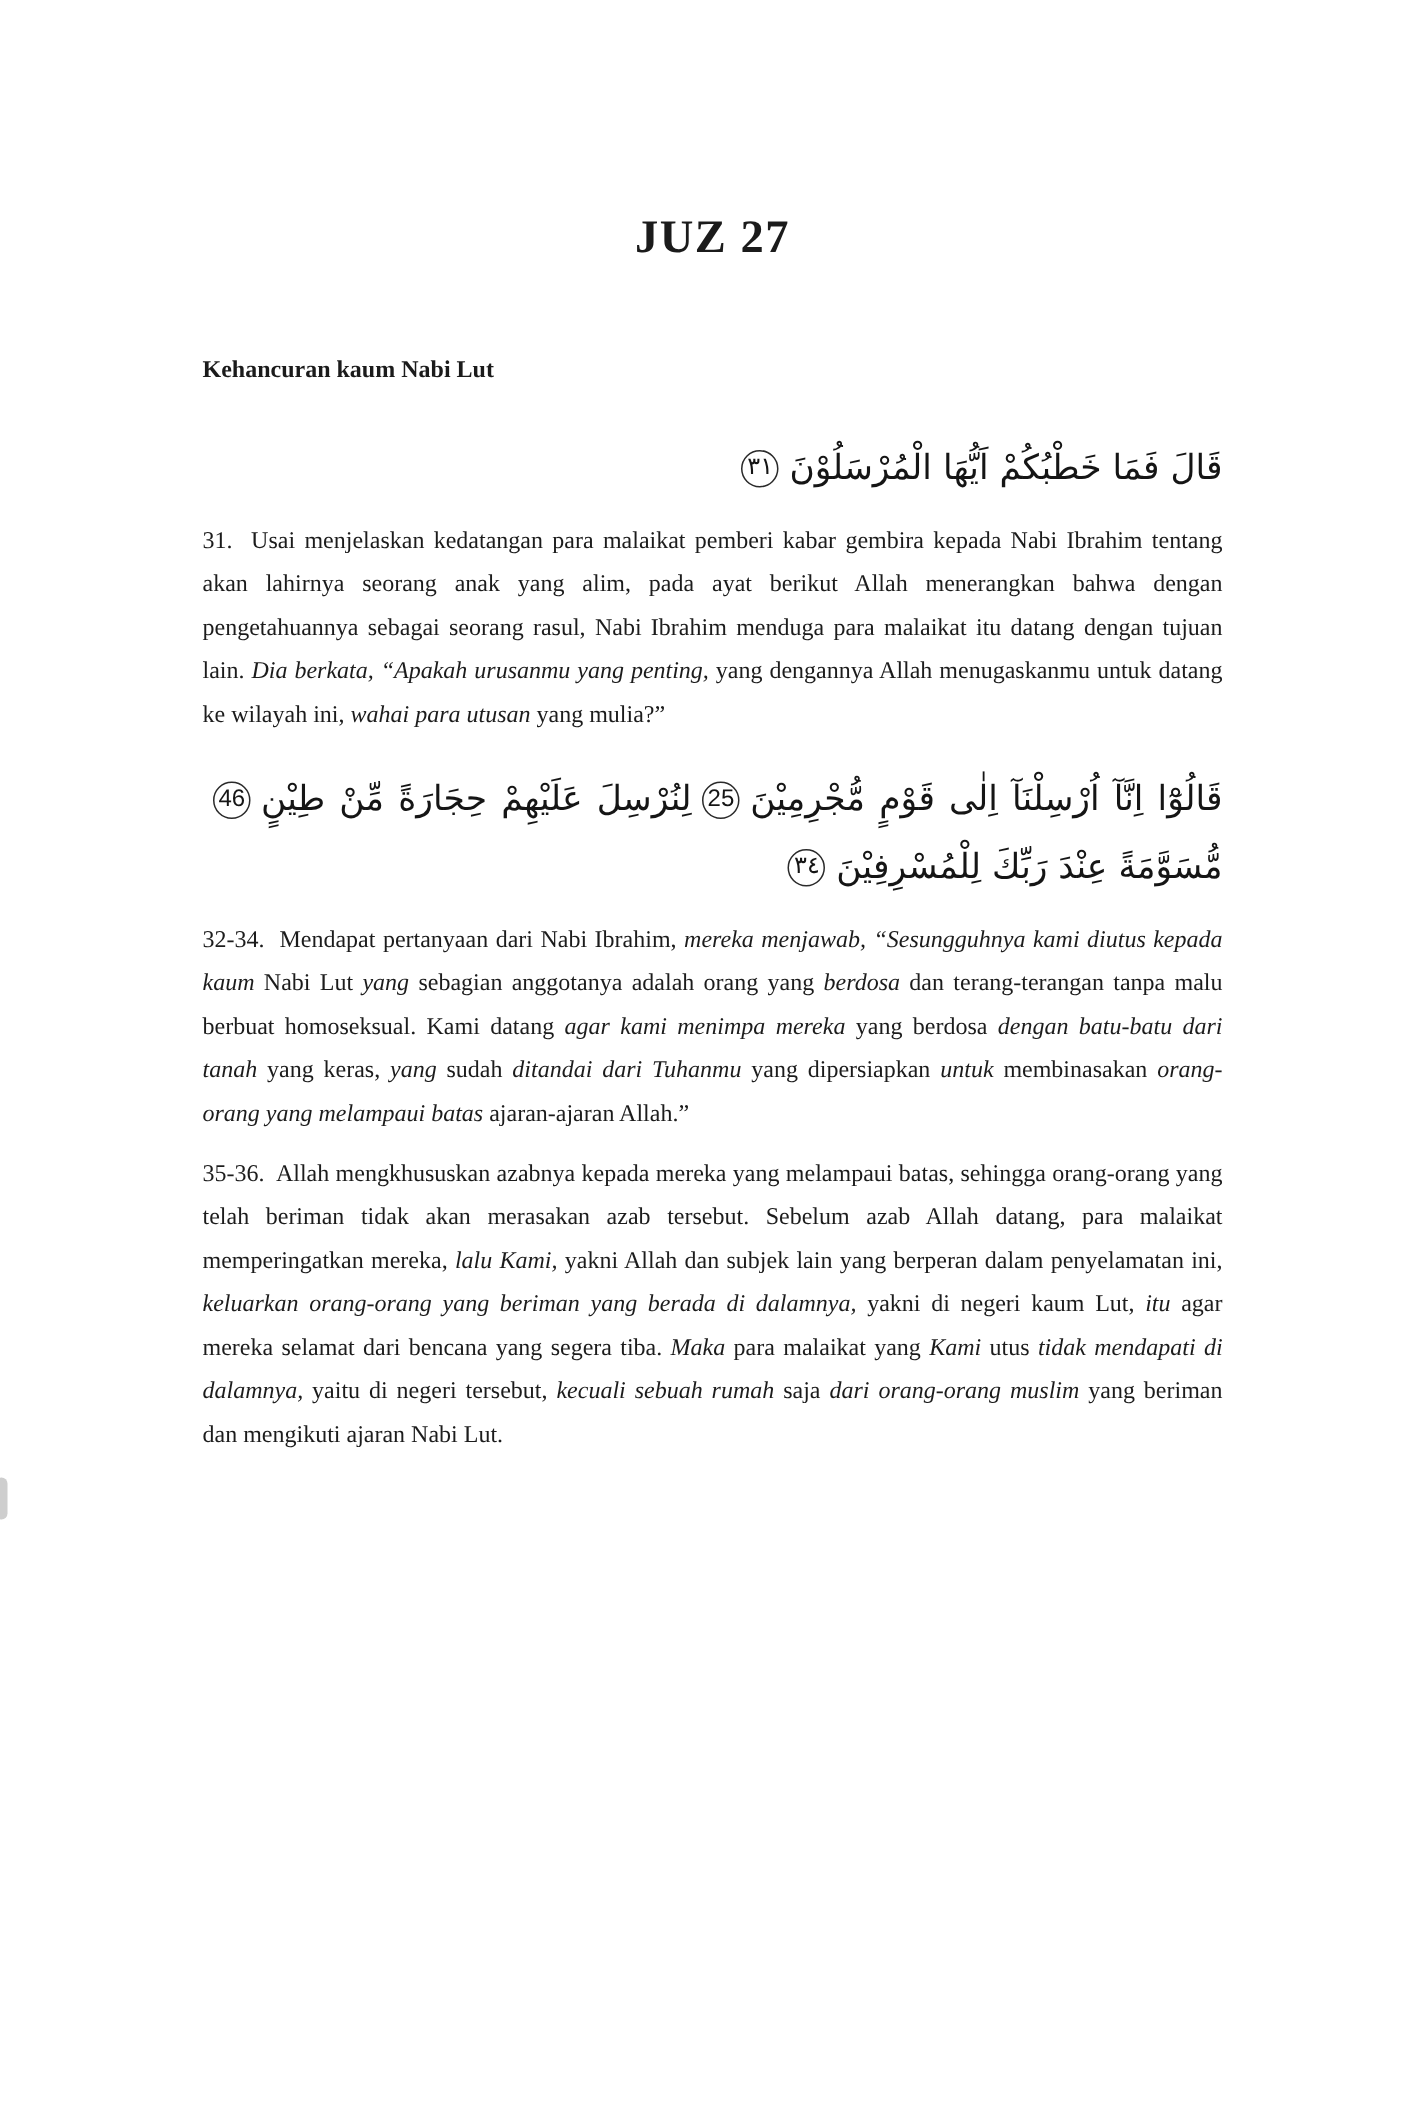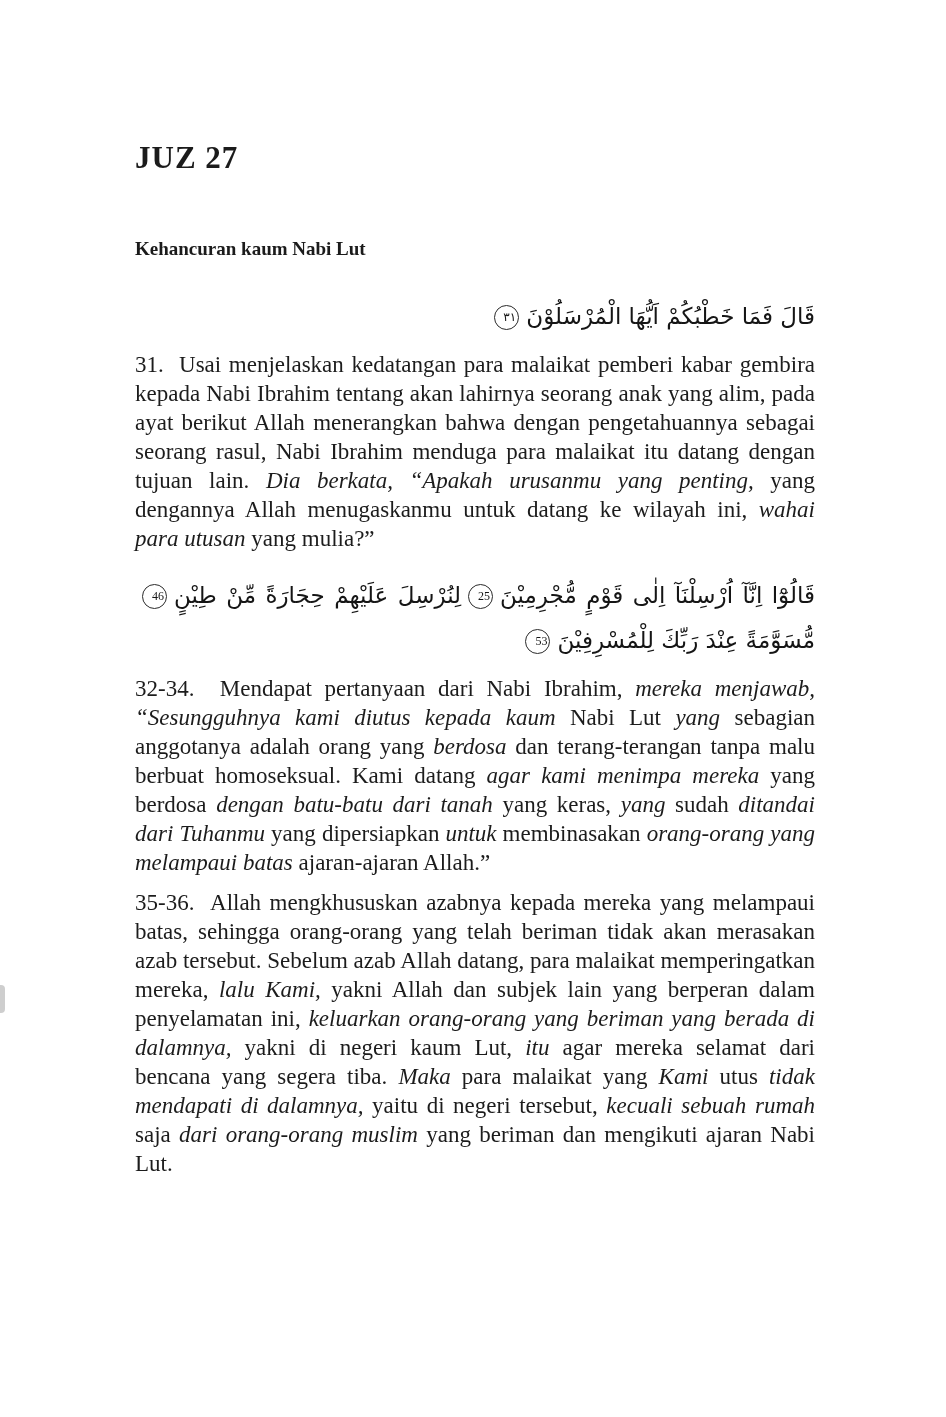--- a/index.html
+++ b/index.html
@@ -16,29 +16,29 @@
     width: 946px;
     height: 1417px;
     background: #ffffff;
     position: relative;
   }
   .content {
     padding: 0 131px 0 135px;
   }
   .juz-title {
     padding-top: 140px;
-    text-align: left;
+    text-align: center;
     font-size: 31px;
     font-weight: bold;
     letter-spacing: 1px;
     font-family: "Liberation Serif", serif;
   }
   .section-heading {
     margin-top: 62px;
-    font-size: 19px;
+    font-size: 16px;
     font-weight: bold;
   }
   .arabic {
     direction: rtl;
     text-align: right;
     font-family: "DejaVu Sans", sans-serif;
     font-size: 23px;
     line-height: 1.95;
     color: #151515;
   }
@@ -48,29 +48,30 @@
   .arabic-v31 { margin-top: 34px; }
   .arabic-v32 { margin-top: 20px; }
   .arabic-v35 { margin-top: 20px; }
   .ayah-marker {
     display: inline-block;
     min-width: 25px;
     height: 25px;
     line-height: 22px;
     border: 1.5px solid #2a2a2a;
     border-radius: 50%;
-    font-size: 12px;
+    text-align: center;
+    font-size: 16px;
     padding: 0 2px;
     margin: 0 7px;
     vertical-align: middle;
-    font-family: Liberation Serif, serif;
+    font-family: Liberation Sans, sans-serif;
   }
   .body-par {
     margin-top: 11px;
-    font-size: 23px;
+    font-size: 16px;
     line-height: 29px;
     text-align: justify;
     color: #1c1c1c;
   }
   .body-par .it { font-style: italic; }
   .scan-artifact {
     position: absolute;
     left: -3px;
     top: 985px;
     width: 8px;
@@ -88,21 +89,21 @@
   <div class="content">
 
     <h1 class="juz-title">JUZ 27</h1>
 
     <h2 class="section-heading">Kehancuran kaum Nabi Lut</h2>
 
     <div class="arabic arabic-v31"><span>قَالَ فَمَا خَطْبُكُمْ اَيُّهَا الْمُرْسَلُوْنَ</span><span class="ayah-marker">٣١</span></div>
 
     <p class="body-par"><span>31.&nbsp; Usai menjelaskan kedatangan para malaikat pemberi kabar gembira kepada Nabi Ibrahim tentang akan lahirnya seorang anak yang alim, pada ayat berikut Allah menerangkan bahwa dengan pengetahuannya sebagai seorang rasul, Nabi Ibrahim menduga para malaikat itu datang dengan tujuan lain. </span><span class="it">Dia berkata, “Apakah urusanmu yang penting,</span><span> yang dengannya Allah menugaskanmu untuk datang ke wilayah ini, </span><span class="it">wahai para utusan</span><span> yang mulia?”</span></p>
 
-    <div class="arabic arabic-v32 justified"><span>قَالُوْٓا اِنَّآ اُرْسِلْنَآ اِلٰى قَوْمٍ مُّجْرِمِيْنَ</span><span class="ayah-marker">25</span><span>لِنُرْسِلَ عَلَيْهِمْ حِجَارَةً مِّنْ طِيْنٍ</span><span class="ayah-marker">46</span><span>مُّسَوَّمَةً عِنْدَ رَبِّكَ لِلْمُسْرِفِيْنَ</span><span class="ayah-marker">53</span></div>
+    <div class="arabic arabic-v32 justified"><span>قَالُوْٓا اِنَّآ اُرْسِلْنَآ اِلٰى قَوْمٍ مُّجْرِمِيْنَ</span><span class="ayah-marker">25</span><span>لِنُرْسِلَ عَلَيْهِمْ حِجَارَةً مِّنْ طِيْنٍ</span><span class="ayah-marker">46</span><span>مُّسَوَّمَةً عِنْدَ رَبِّكَ لِلْمُسْرِفِيْنَ</span><span class="ayah-marker">٣٤</span></div>
 
     <p class="body-par"><span>32-34.&nbsp; Mendapat pertanyaan dari Nabi Ibrahim, </span><span class="it">mereka menjawab, “Sesungguhnya kami diutus kepada kaum</span><span> Nabi Lut </span><span class="it">yang</span><span> sebagian anggotanya adalah orang yang </span><span class="it">berdosa</span><span> dan terang-terangan tanpa malu berbuat homoseksual. Kami datang </span><span class="it">agar kami menimpa mereka</span><span> yang berdosa </span><span class="it">dengan batu-batu dari tanah</span><span> yang keras, </span><span class="it">yang</span><span> sudah </span><span class="it">ditandai dari Tuhanmu</span><span> yang dipersiapkan </span><span class="it">untuk</span><span> membinasakan </span><span class="it">orang-orang yang melampaui batas</span><span> ajaran-ajaran Allah.”</span></p>
 
 
     <p class="body-par"><span>35-36.&nbsp; Allah mengkhususkan azabnya kepada mereka yang melampaui batas, sehingga orang-orang yang telah beriman tidak akan merasakan azab tersebut. Sebelum azab Allah datang, para malaikat memperingatkan mereka, </span><span class="it">lalu Kami,</span><span> yakni Allah dan subjek lain yang berperan dalam penyelamatan ini, </span><span class="it">keluarkan orang-orang yang beriman yang berada di dalamnya,</span><span> yakni di negeri kaum Lut, </span><span class="it">itu</span><span> agar mereka selamat dari bencana yang segera tiba. </span><span class="it">Maka</span><span> para malaikat yang </span><span class="it">Kami</span><span> utus </span><span class="it">tidak mendapati di dalamnya,</span><span> yaitu di negeri tersebut, </span><span class="it">kecuali sebuah rumah</span><span> saja </span><span class="it">dari orang-orang muslim</span><span> yang beriman dan mengikuti ajaran Nabi Lut.</span></p>
 
   </div>
 </div>
 
 </body></html>

